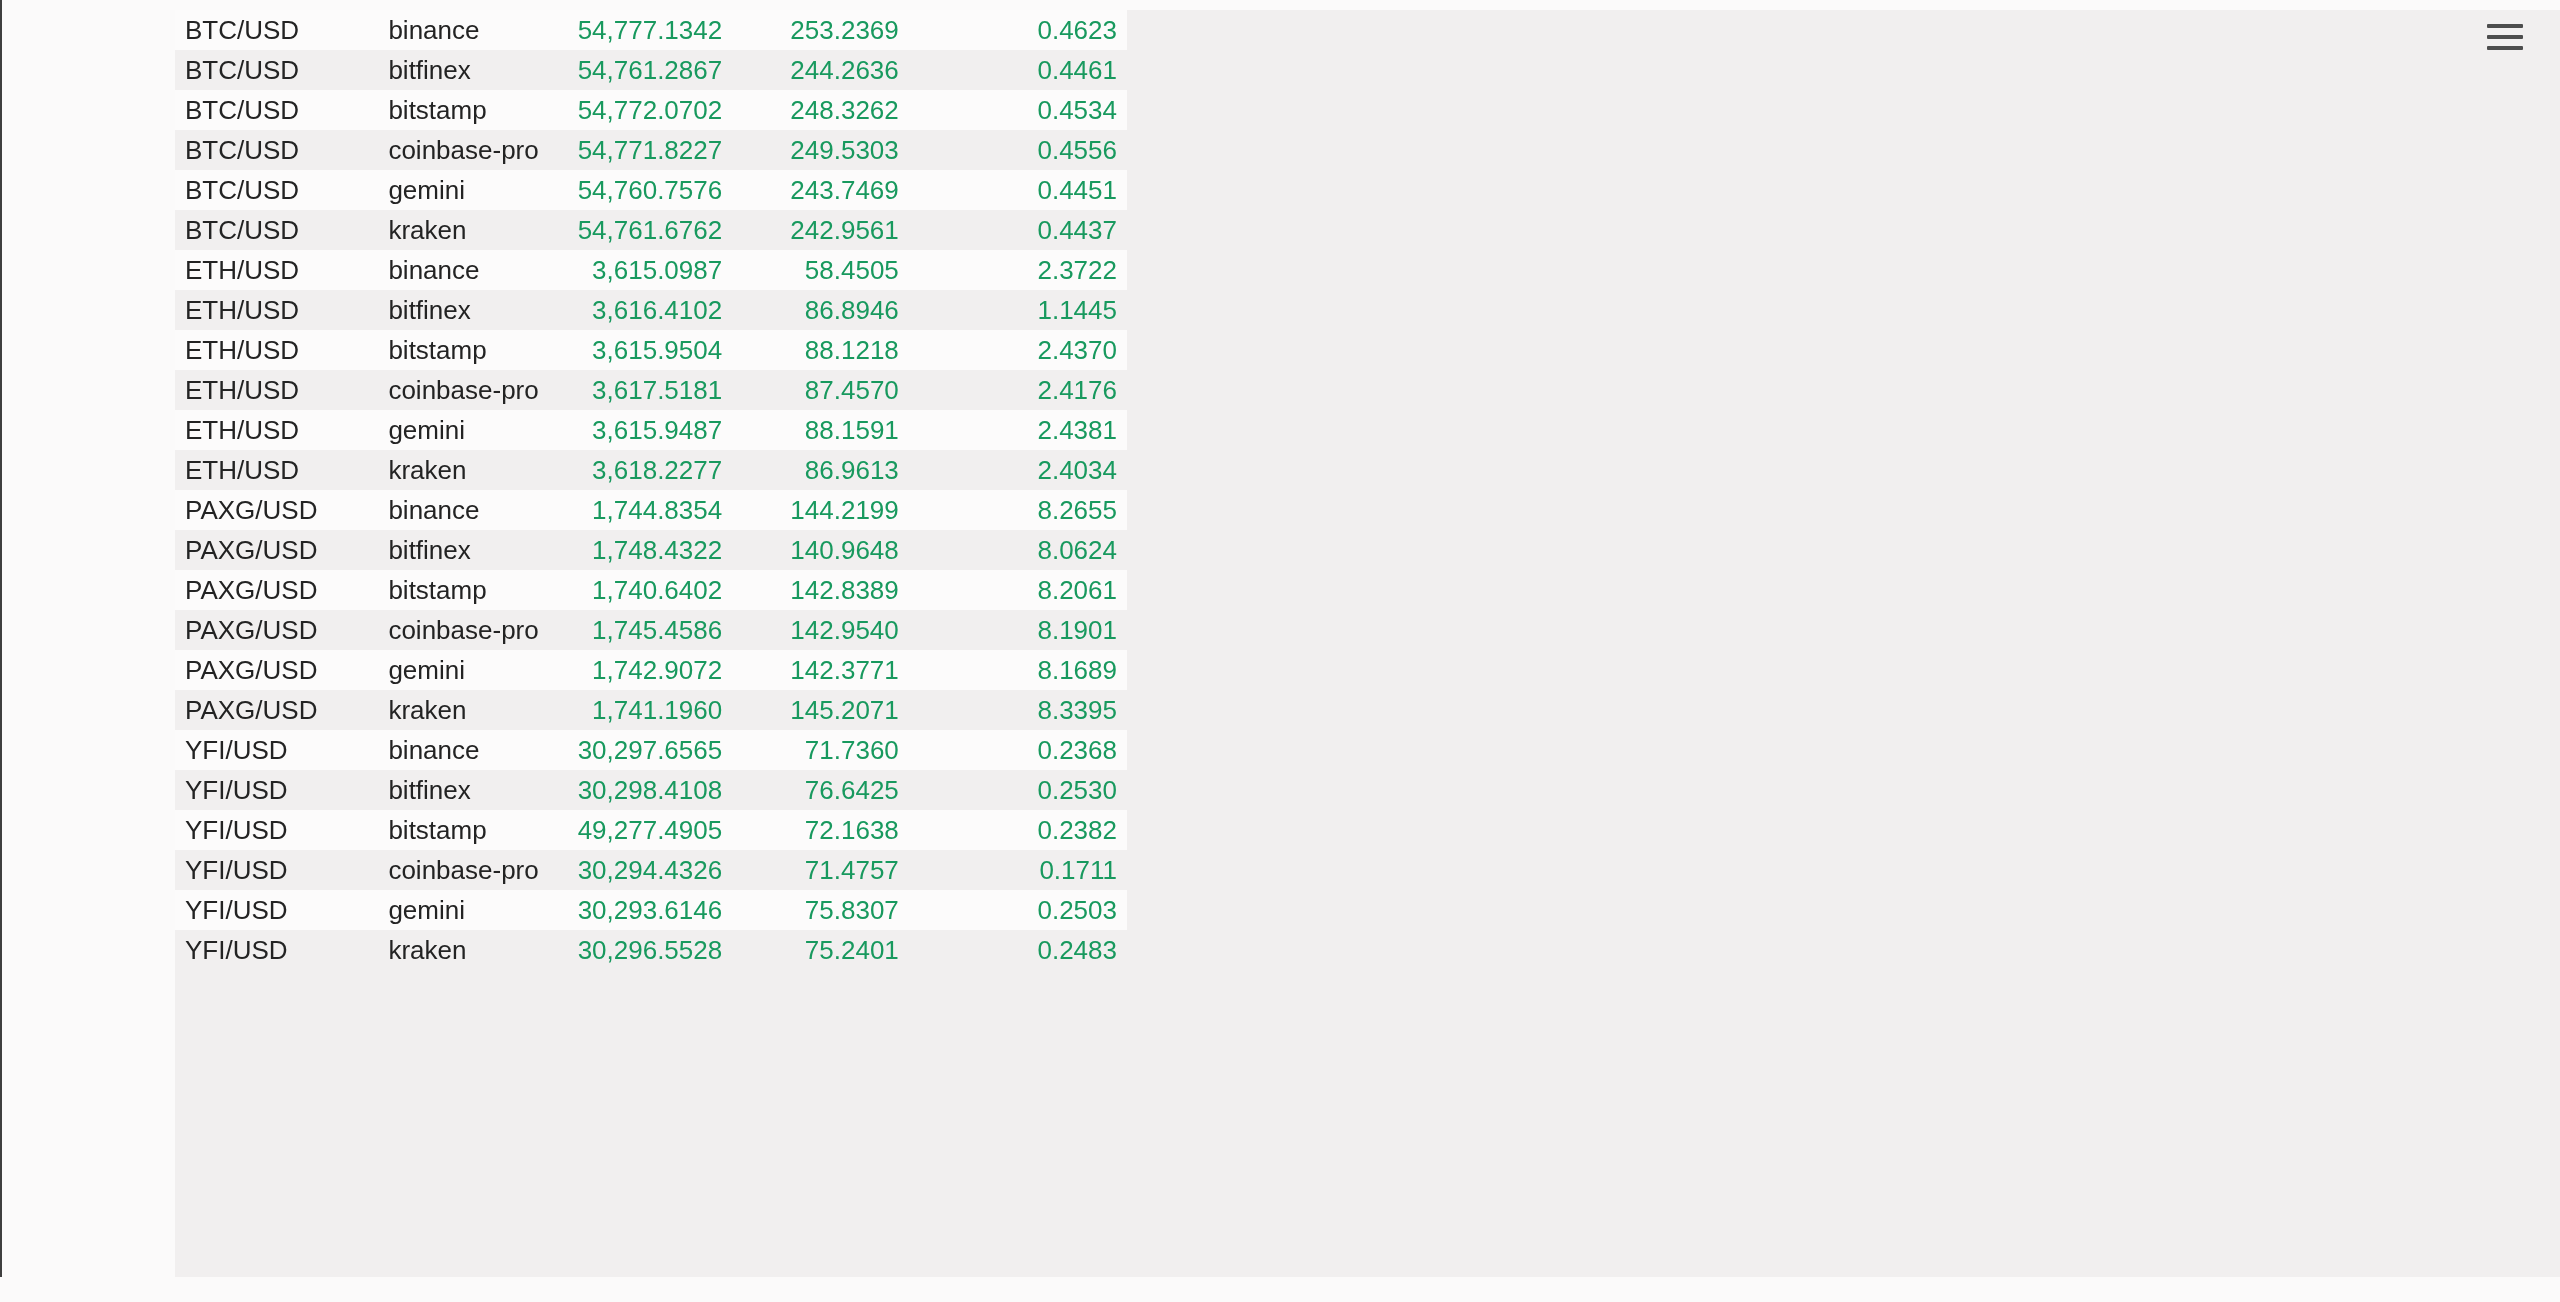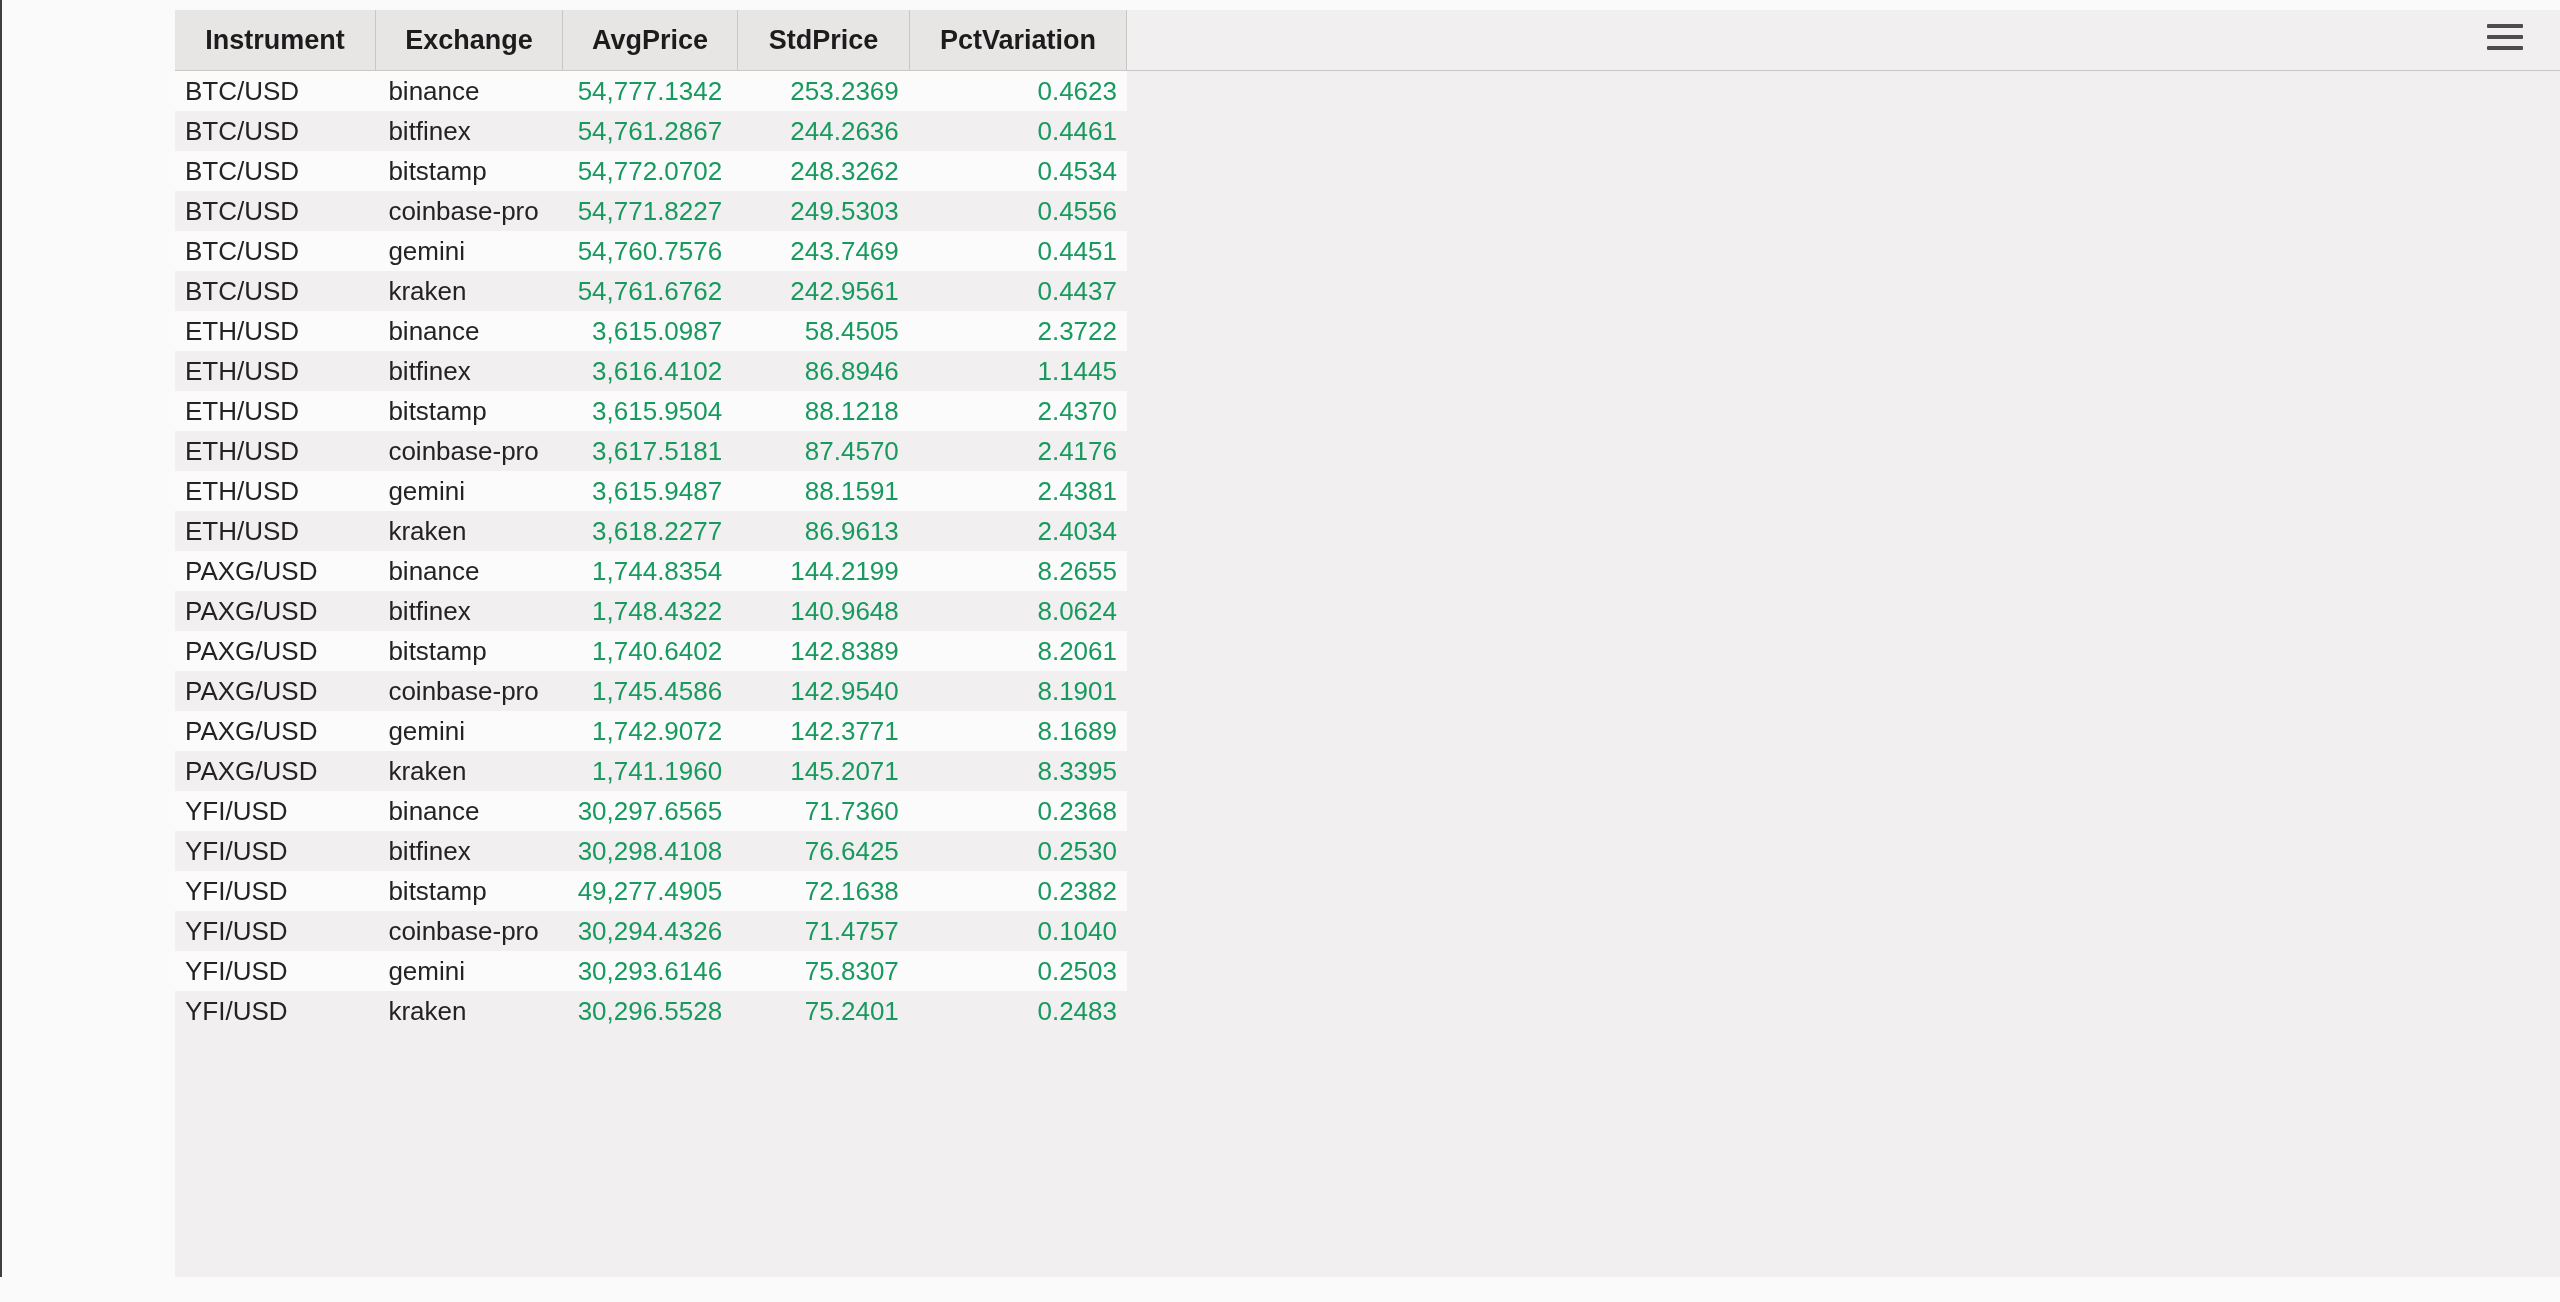--- a/index.html
+++ b/index.html
@@ -54,28 +54,20 @@
     cursor:pointer;background:transparent;border:none;padding:0;
   }
   .menu-bar{height:4px;width:36px;background:#4d4d4d;border-radius:1px;}
 </style>
 </head>
 <body>
 
 <div class="left-edge"></div>
 
 <div class="panel">
-  <div class="header-row">
-
-  <div class="hcell c0">Instrument</div>
-      <div class="hcell c1">Exchange</div>
-      <div class="hcell c2">AvgPrice</div>
-      <div class="hcell c3">StdPrice</div>
-      <div class="hcell c4">PctVariation</div>
-    </div>
   <div class="tbody">
 
   <div class="trow odd">
         <div class="cell c0 text">BTC/USD</div>
         <div class="cell c1 text">binance</div>
         <div class="cell c2 num">54,777.1342</div>
         <div class="cell c3 num">253.2369</div>
         <div class="cell c4 num">0.4623</div>
       </div>
       <div class="trow even">
@@ -216,21 +208,21 @@
         <div class="cell c1 text">bitstamp</div>
         <div class="cell c2 num">49,277.4905</div>
         <div class="cell c3 num">72.1638</div>
         <div class="cell c4 num">0.2382</div>
       </div>
       <div class="trow even">
         <div class="cell c0 text">YFI/USD</div>
         <div class="cell c1 text">coinbase-pro</div>
         <div class="cell c2 num">30,294.4326</div>
         <div class="cell c3 num">71.4757</div>
-        <div class="cell c4 num">0.1040</div>
+        <div class="cell c4 num">0.1711</div>
       </div>
       <div class="trow odd">
         <div class="cell c0 text">YFI/USD</div>
         <div class="cell c1 text">gemini</div>
         <div class="cell c2 num">30,293.6146</div>
         <div class="cell c3 num">75.8307</div>
         <div class="cell c4 num">0.2503</div>
       </div>
       <div class="trow even">
         <div class="cell c0 text">YFI/USD</div>

